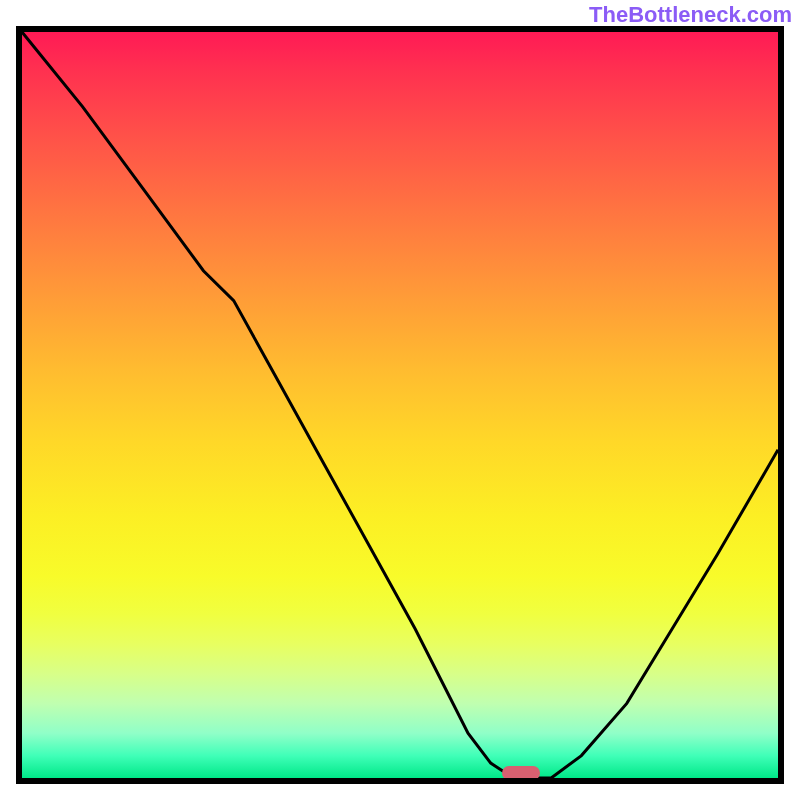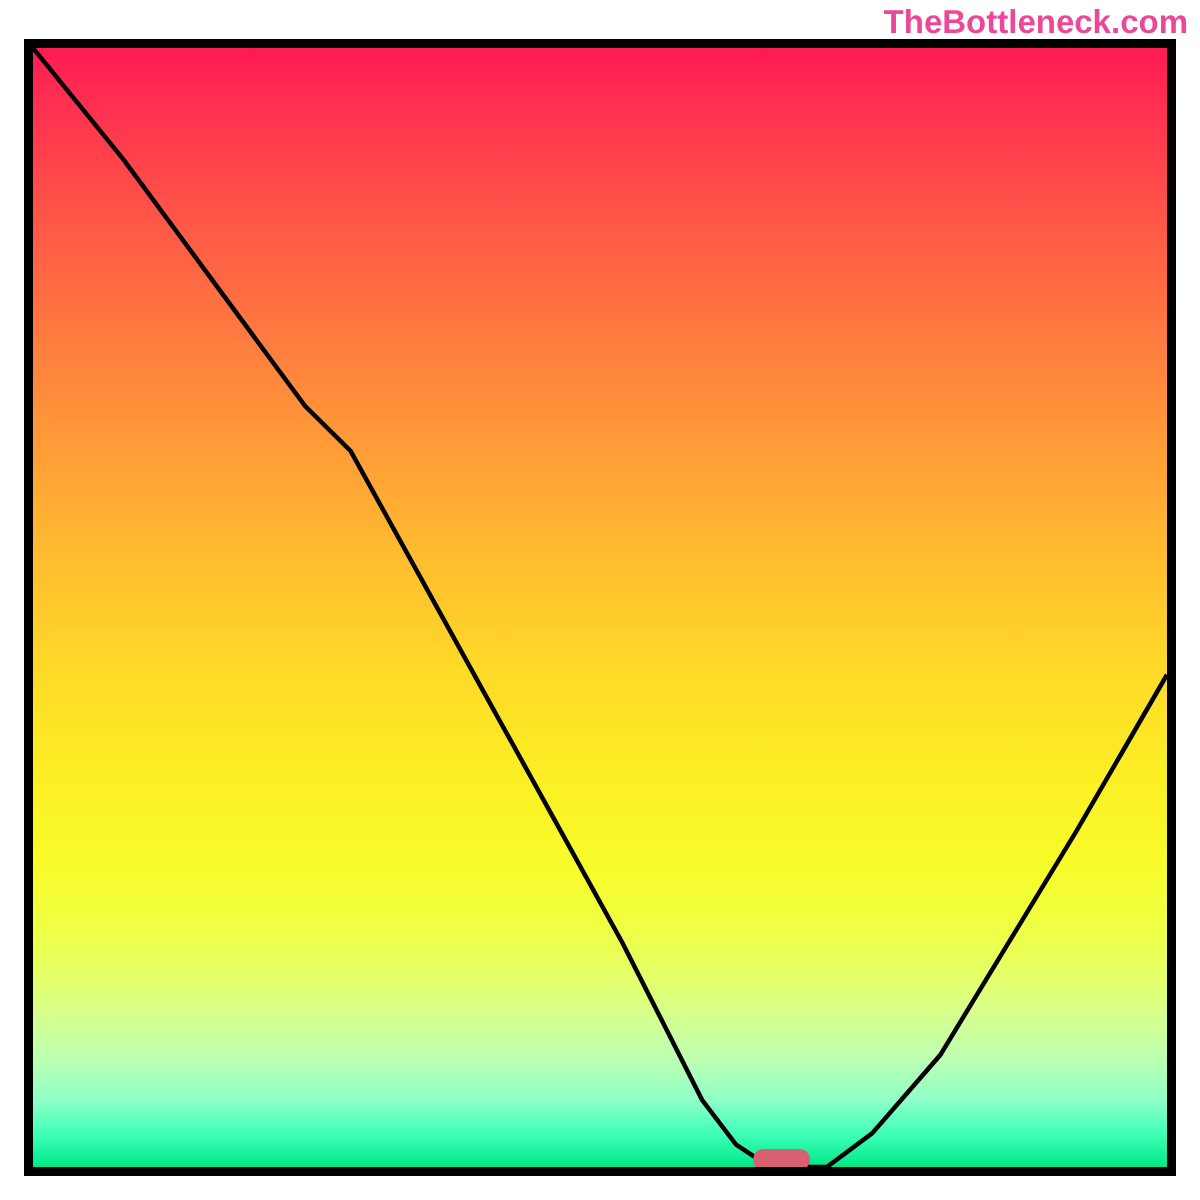--- a/index.html
+++ b/index.html
@@ -17,21 +17,21 @@
     width: 800px;
     height: 800px;
   }
   .watermark {
     position: absolute;
     top: 2px;
     right: 8px;
     font-family: Arial, sans-serif;
     font-size: 22px;
     font-weight: bold;
-    color: #ec4899;
+    color: #8b5cf6;
     z-index: 10;
   }
   .plot-area {
     position: absolute;
     left: 16px;
     top: 26px;
     width: 768px;
     height: 758px;
     border: 6px solid #000000;
     box-sizing: border-box;

